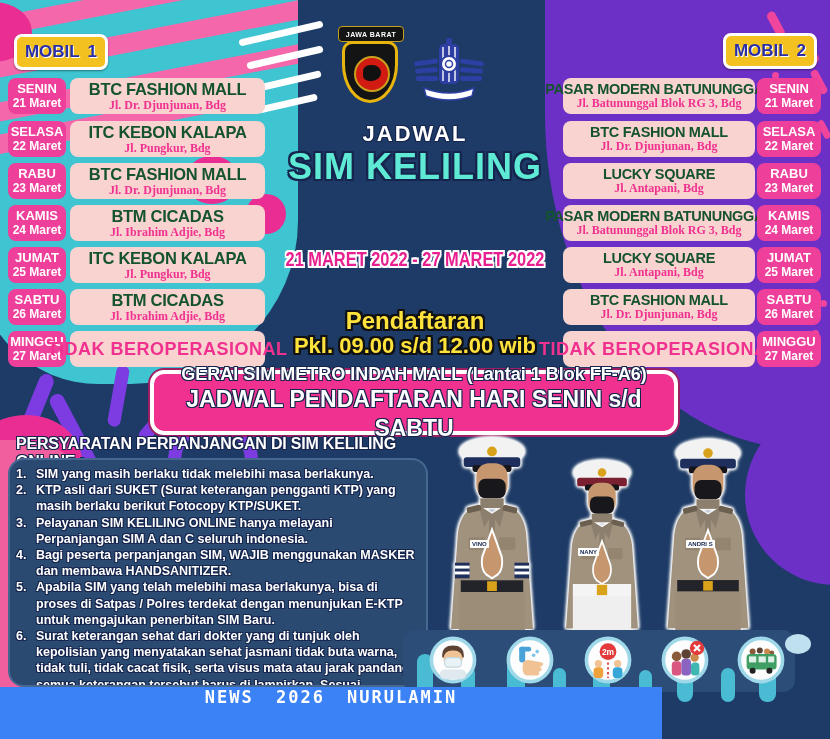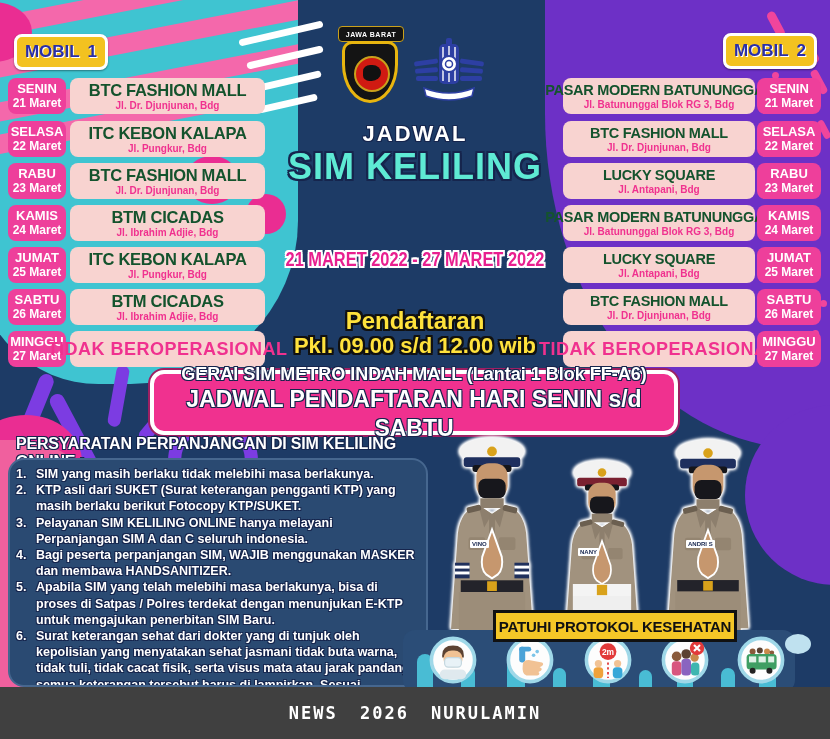--- a/index.html
+++ b/index.html
@@ -40,21 +40,21 @@
     font-weight:bold;font-size:17px;color:#2a2fa8;text-shadow:1px 1px 0 #fff;}
 
   
   .day-badge{width:58px;height:36px;background:#ee3f9b;border-radius:8px;color:#fff;
     display:flex;flex-direction:column;align-items:center;justify-content:center;line-height:1.15;}
   .day-badge .d1{font-size:13px;font-weight:bold;}
   .day-badge .d2{font-size:12px;font-weight:bold;}
   .loc-card{height:36px;background:#f8d3d0;border-radius:8px;text-align:center;
     display:flex;flex-direction:column;align-items:center;justify-content:center;line-height:1.15;}
   .loc-card .loc{font-weight:bold;color:#14532d;letter-spacing:-0.3px;white-space:nowrap;}
-  .loc-card .addr{font-size:10px;font-weight:bold;color:#f0318f;white-space:nowrap;}
+  .loc-card .addr{font-size:12px;font-weight:bold;color:#f0318f;white-space:nowrap;font-family:Liberation Serif, serif;}
   .col-left .loc{font-size:16.5px;}
   .col-right .loc{font-size:14.5px;}
   .loc-card.closed .loc{color:#f0318f;font-size:18px;letter-spacing:.5px;}
   .rt{left:563px;width:192px;}
   .lt{left:70px;width:195px;}
   .day-badge.right{left:757px;width:64px;}
 
   
   .ctr{left:270px;width:290px;text-align:center;color:#fff;font-weight:bold;}
   .t-jadwal{top:121px;font-size:22px;letter-spacing:2px;}
@@ -87,21 +87,21 @@
 
   
   .patuhi{left:493px;top:610px;width:238px;height:26px;background:#f5c727;border:3px solid #111;
     display:flex;align-items:center;justify-content:center;font-weight:bold;font-size:15px;color:#111;letter-spacing:-0.2px;}
   .proto-panel{left:403px;top:630px;width:392px;height:62px;background:#2b4d77;border-radius:12px;}
   .drip{position:absolute;background:#49bcd4;border-radius:8px;}
   .splotch{position:absolute;background:#bfe1ef;border-radius:50%;}
   .proto-icon{position:absolute;top:636px;width:48px;height:48px;}
 
   
-  .footer-bar{left:0;top:687px;width:830px;height:52px;background:#404040;display:flex;align-items:center;justify-content:center;}
+  .footer-bar{left:0;top:687px;width:662px;height:52px;background:#3b82f6;display:flex;align-items:flex-start;justify-content:center;}
   .footer-text{color:#fff;font-family:"DejaVu Sans Mono",monospace;font-weight:bold;font-size:17px;letter-spacing:2px;word-spacing:10px;}
 
   
   .logo-left{left:334px;top:26px;width:74px;height:82px;}
   .jb-banner{position:absolute;left:4px;top:0;width:64px;height:14px;background:#141414;border:1.5px solid #caa11c;
     border-radius:4px;color:#fff;font-size:7px;font-weight:bold;display:flex;align-items:center;justify-content:center;letter-spacing:.5px;}
   .jb-shield{position:absolute;left:8px;top:15px;width:56px;height:62px;background:#141414;border:3px solid #e8b50f;
     box-sizing:border-box;border-radius:10px 10px 50% 50% / 10px 10px 62% 62%;}
   .jb-circle{position:absolute;left:9px;top:12px;width:32px;height:32px;background:#d01a12;border-radius:50%;border:2px solid #caa11c;}
   .jb-tiger{position:absolute;left:7px;top:7px;width:18px;height:16px;background:#111;border-radius:45% 55% 60% 40%;}
@@ -470,19 +470,18 @@
       <circle cx="25" cy="13" r="2.5" fill="#c98a4b"></circle>
       <circle cx="29" cy="14" r="2" fill="#8a5a3b"></circle>
     <rect x="8" y="15" width="25" height="13" rx="3" fill="#3f9e63"></rect>
     <rect x="10" y="17" width="6" height="5" fill="#dff1e6"></rect>
       <rect x="18" y="17" width="6" height="5" fill="#dff1e6"></rect>
       <rect x="26" y="17" width="5" height="5" fill="#dff1e6"></rect>
     <circle cx="13" cy="29" r="2.5" fill="#222"></circle>
       <circle cx="27" cy="29" r="2.5" fill="#222"></circle>
   </svg>
 
-  <div class="abs patuhi">PATUHI PROTOKOL KESEHATAN</div>
 
   <div class="abs footer-bar">
     <span class="footer-text">NEWS 2026 NURULAMIN</span>
   </div>
 
 </div>
 
 </body></html>

